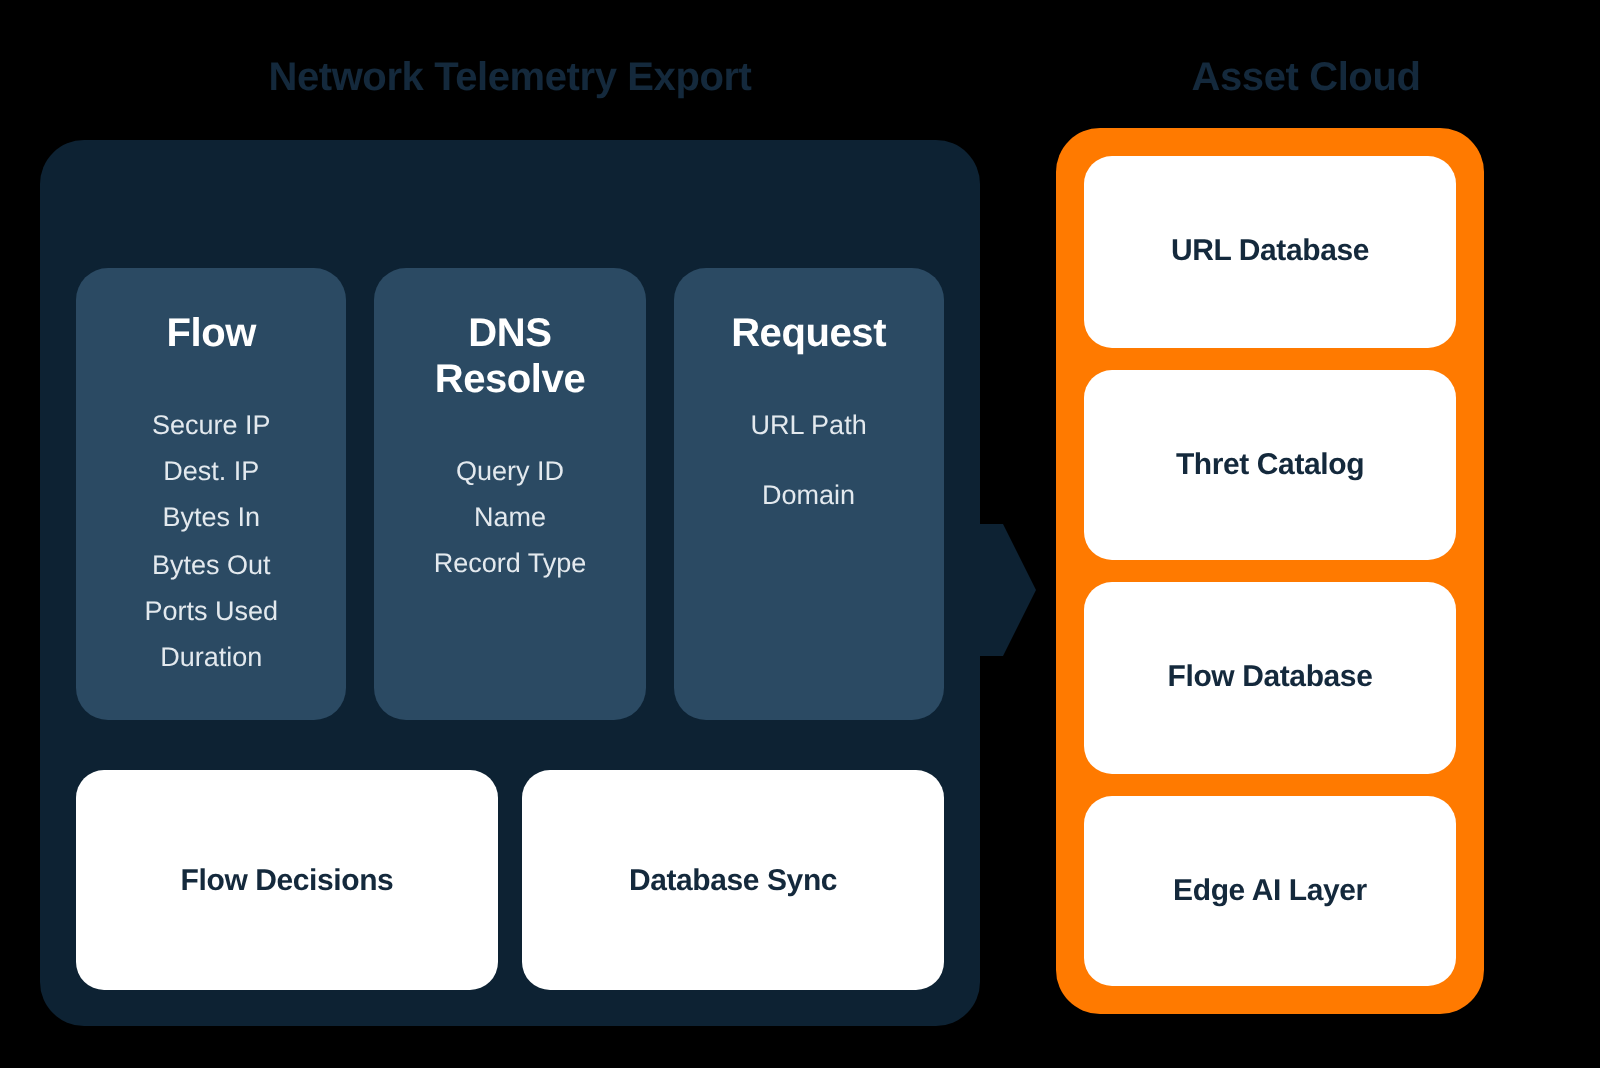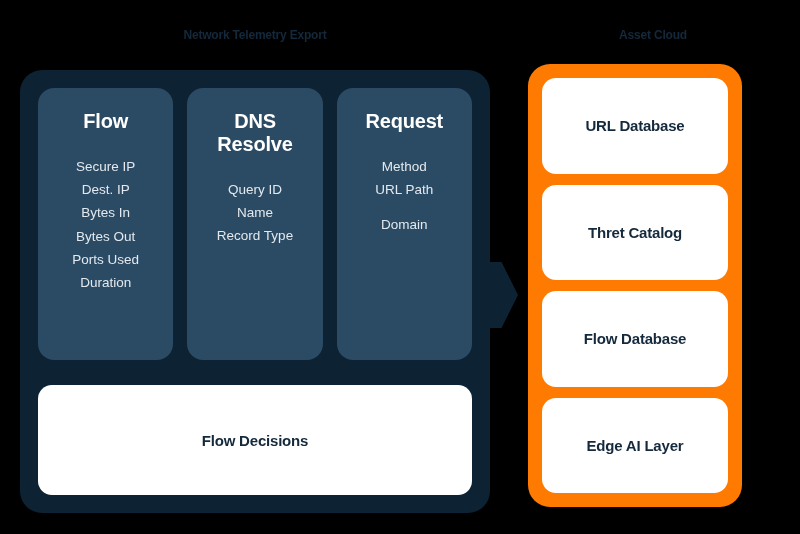--- a/index.html
+++ b/index.html
@@ -17,21 +17,21 @@
     position: relative;
     width: 800px;
     height: 534px;
     background: #000000;
     overflow: hidden;
   }
 
   
   .section-title {
     position: absolute;
-    font-size: 12px;
+    font-size: 20px;
     font-weight: bold;
     color: #14293c;
     letter-spacing: -0.2px;
     white-space: nowrap;
     text-align: center;
   }
   #title-left {
     left: 20px;
     top: 28px;
     width: 470px;
@@ -75,20 +75,21 @@
     height: 272px;
   }
   .protocol-card {
     flex: 1 1 0;
     background: #2b4a63;
     border-radius: 16px;
     box-sizing: border-box;
     padding: 22px 10px 10px 10px;
     text-align: center;
     color: #ffffff;
+    margin-top: 46px;
   }
   .protocol-title {
     font-size: 20px;
     font-weight: bold;
     line-height: 1.15;
     color: #ffffff;
     margin-bottom: 22px;
     letter-spacing: -0.2px;
   }
   .protocol-fields {
@@ -189,31 +190,31 @@
           <div>Name</div>
           <div>Record Type</div>
         </div>
       </div>
 
       <div class="protocol-card">
         <div class="protocol-title">
           <div>Request</div>
         </div>
         <div class="protocol-fields">
-          <div>Method</div>
           <div>URL Path</div>
           <div class="field-gap"></div>
           <div>Domain</div>
         </div>
       </div>
 
     </div>
 
     <div id="action-bars">
       <div class="action-bar">Flow Decisions</div>
+      <div class="action-bar">Database Sync</div>
     </div>
 
   </div>
 
   <div id="asset-panel">
     <div class="asset-card">URL Database</div>
     <div class="asset-card">Thret Catalog</div>
     <div class="asset-card">Flow Database</div>
     <div class="asset-card">Edge AI Layer</div>
   </div>

